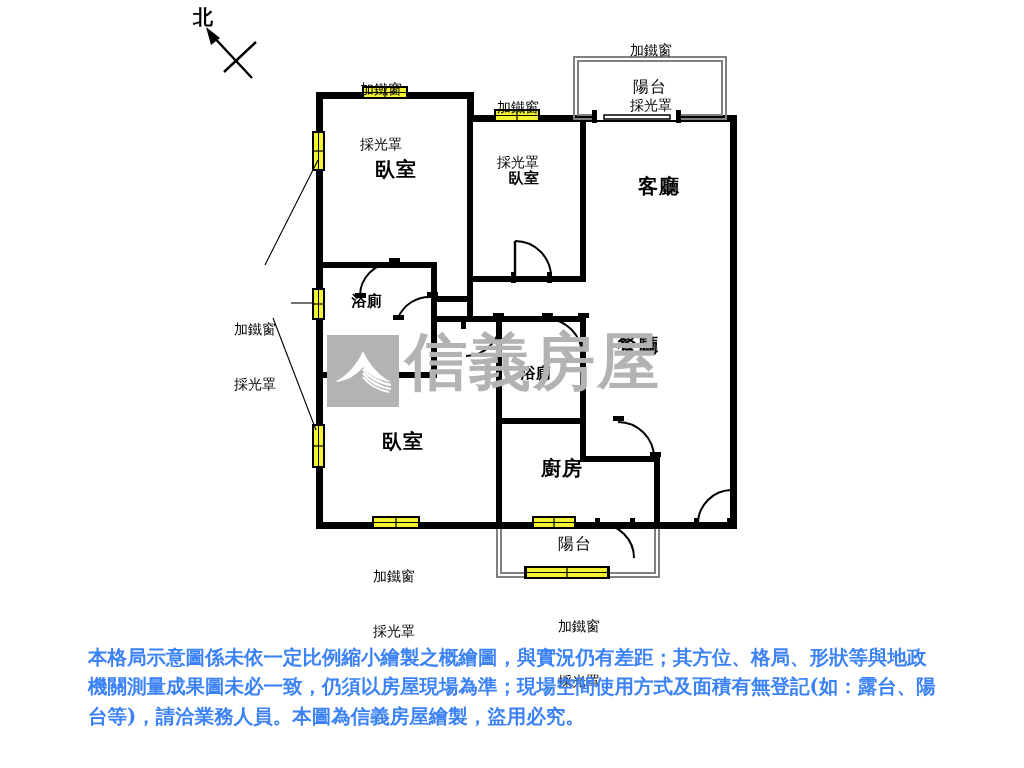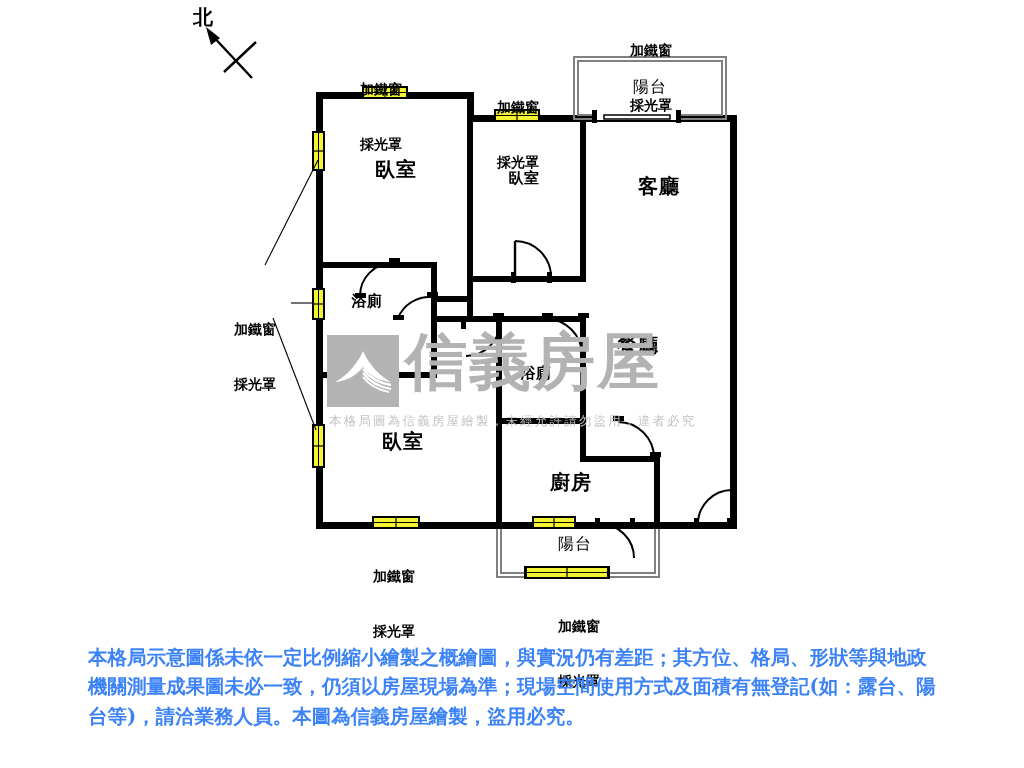--- a/index.html
+++ b/index.html
@@ -45,21 +45,21 @@
     font-weight: 700;
     letter-spacing: 0.5px;
   }
   .balcony-label {
     font-size: 16px;
     font-weight: 400;
     letter-spacing: 1px;
   }
   .annot {
     font-size: 14px;
-    font-weight: 700;
+    font-weight: 400;
     line-height: 1.3;
     letter-spacing: 0px;
   }
   .north-label {
     font-size: 20px;
     font-weight: 700;
   }
   #disclaimer {
     position: absolute;
     left: 88px;
@@ -313,21 +313,21 @@
     </g>
   </svg>
 
   <div class="txt room-label" style="left:366px; top:158px; width:60px;">臥室</div>
   <div class="txt room-label-sm" style="left:494px; top:170px; width:60px;">臥室</div>
   <div class="txt room-label" style="left:629px; top:175px; width:60px;">客廳</div>
   <div class="txt room-label-sm" style="left:341px; top:293px; width:52px;">浴廁</div>
   <div class="txt room-label-sm" style="left:512px; top:365px; width:48px;">浴廁</div>
   <div class="txt room-label" style="left:599px; top:334px; width:60px;text-align:right;">餐廳</div>
   <div class="txt room-label" style="left:373px; top:430px; width:60px;">臥室</div>
-  <div class="txt room-label" style="left:532px; top:471px; width:60px;text-align:right;">廚房</div>
+  <div class="txt room-label" style="left:532px; top:457px; width:60px;">廚房</div>
 
   <div class="txt balcony-label" style="left:626px; top:78px; width:48px;">陽台</div>
   <div class="txt balcony-label" style="left:551px; top:535px; width:48px;">陽台</div>
 
   <div class="txt north-label" style="left:188px; top:6px; width:30px;">北</div>
 
   <div class="txt annot" style="left:345px; top:44px; width:72px;">
     <div>加鐵窗</div>
     <div>採光罩</div>
   </div>
@@ -360,18 +360,17 @@
   <div id="watermark">
     <div id="wm-logo">
       <svg id="wm-logo-glyph" viewBox="0 0 72 72">
         <path d="M36 16 C30 30, 18 42, 8 47 C20 46, 30 40, 36 32 C42 40, 52 46, 64 47 C54 42, 42 30, 36 16 Z" fill="#ffffff"></path>
         <path d="M36 34 C42 42, 52 48, 64 50" fill="none" stroke="#ffffff" stroke-width="2.4"></path>
         <path d="M36 38 C42 46, 52 52, 64 54" fill="none" stroke="#ffffff" stroke-width="2.2"></path>
         <path d="M36 42 C42 50, 52 55, 62 57" fill="none" stroke="#ffffff" stroke-width="2"></path>
       </svg>
     </div>
     <div id="wm-brand">信義房屋</div>
-    <div id="wm-note">本格局圖為信義房屋繪製，未經允許請勿盜用，違者必究</div>
   </div>
 
   <div id="disclaimer">本格局示意圖係未依一定比例縮小繪製之概繪圖，與實況仍有差距；其方位、格局、形狀等與地政機關測量成果圖未必一致，仍須以房屋現場為準；現場空間使用方式及面積有無登記(如：露台、陽台等)，請洽業務人員。本圖為信義房屋繪製，盜用必究。</div>
 
 </div>
 
 </body></html>

